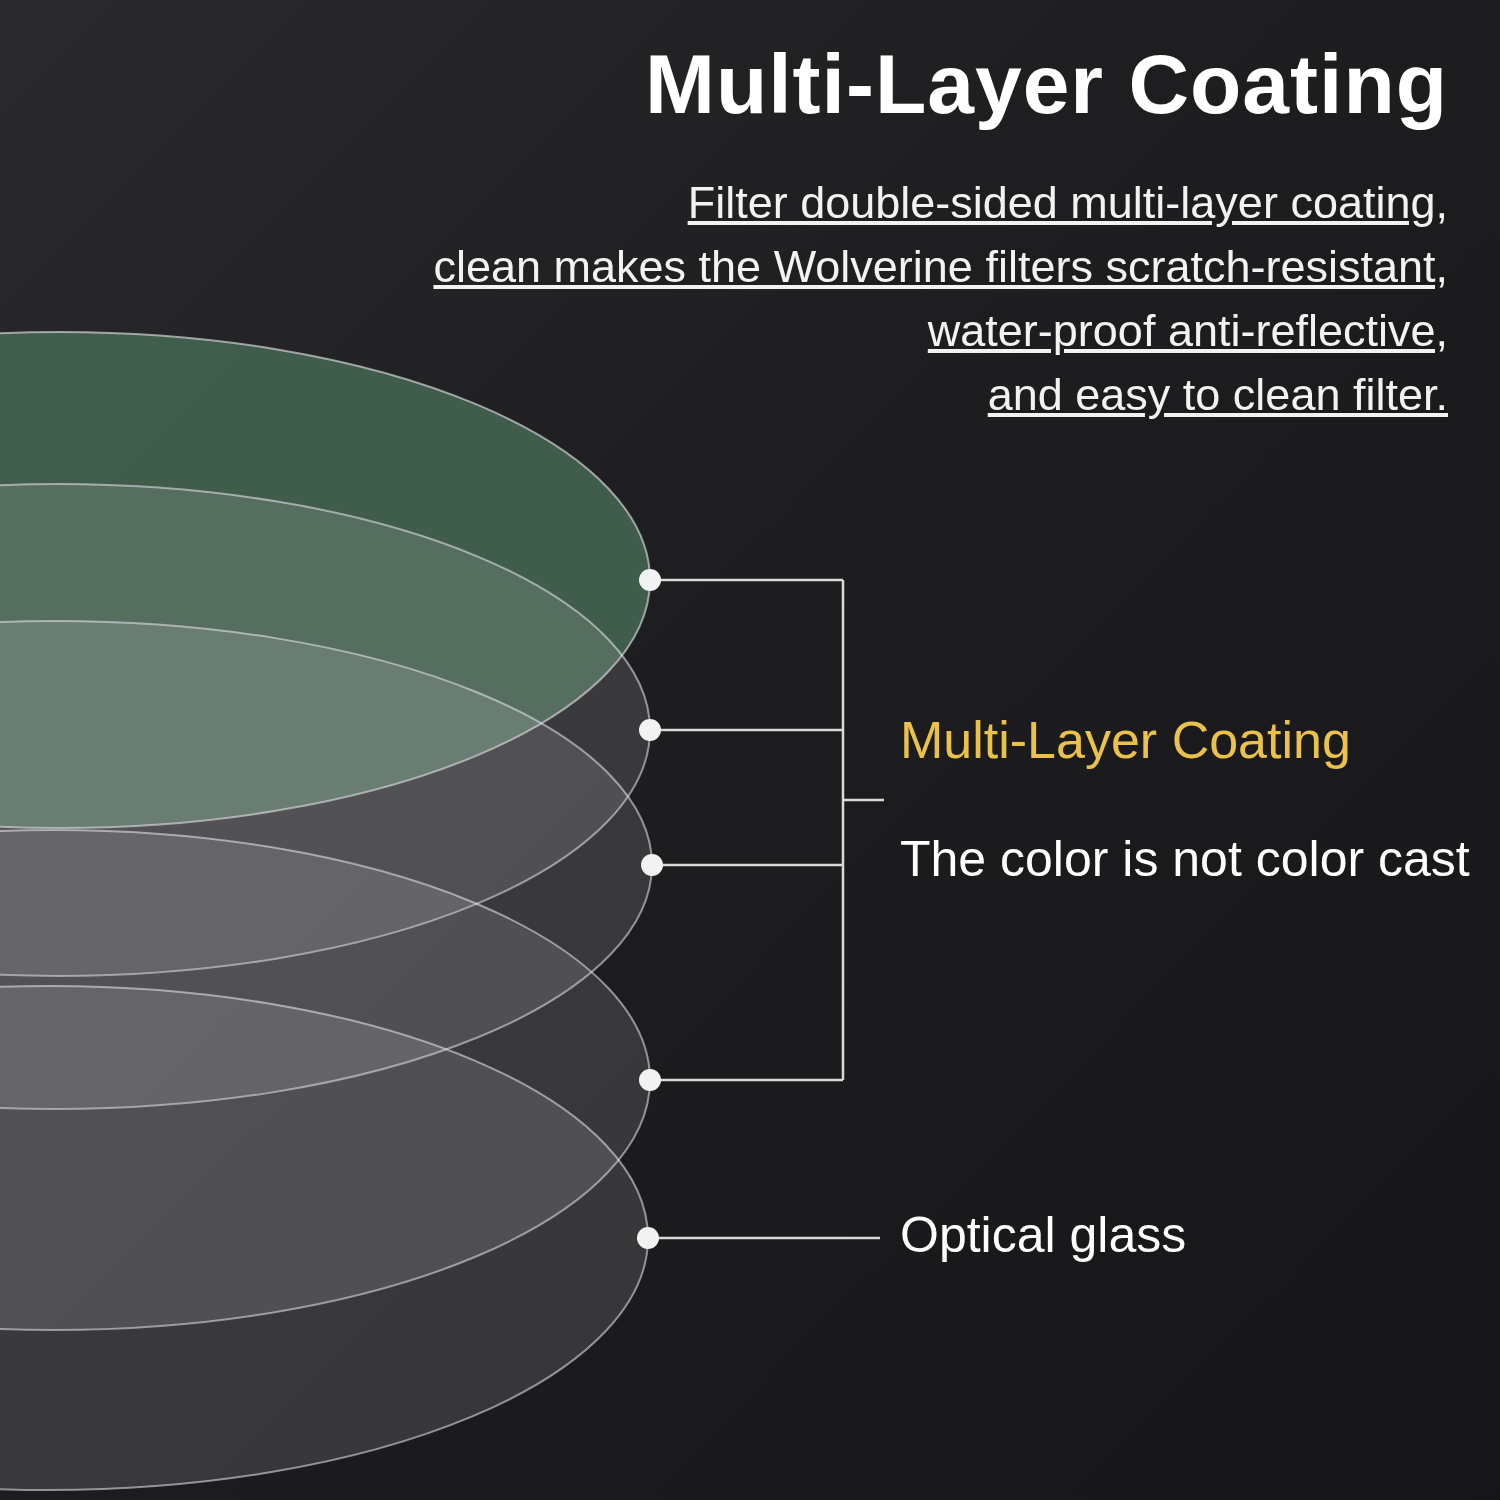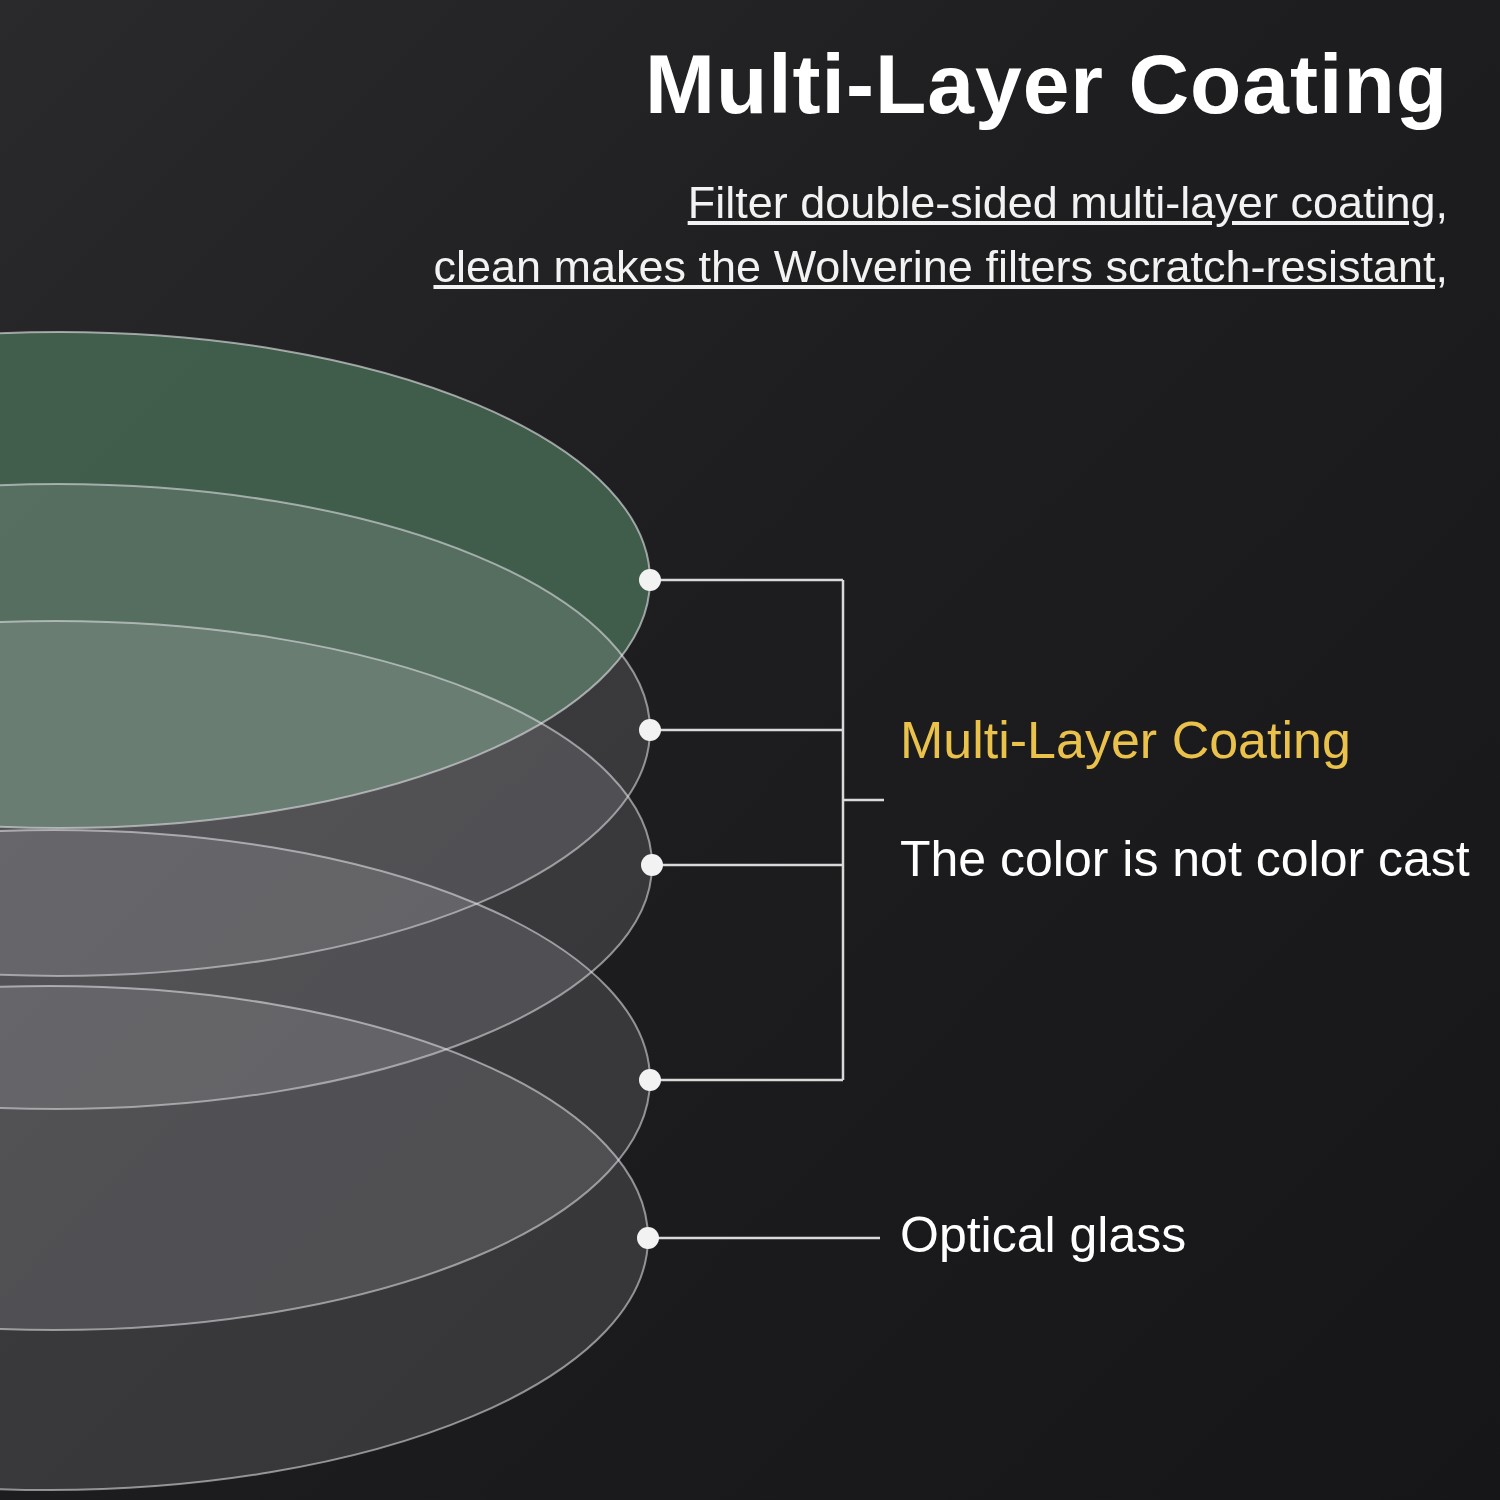--- a/index.html
+++ b/index.html
@@ -124,20 +124,22 @@
     <circle class="dot" cx="652" cy="865" r="11"></circle>
     <circle class="dot" cx="650" cy="1080" r="11"></circle>
     <circle class="dot" cx="648" cy="1238" r="11"></circle>
   </svg>
 
   <div class="header">
     <div class="title">Multi-Layer Coating</div>
     <div class="desc">
       <div>Filter double-sided multi-layer coating,</div>
       <div>clean makes the Wolverine filters scratch-resistant,</div>
+      <div>water-proof anti-reflective,</div>
+      <div>and easy to clean filter.</div>
     </div>
   </div>
 
   <div class="label label-coating">Multi-Layer Coating</div>
   <div class="label label-sub">The color is not color cast</div>
   <div class="label label-glass">Optical glass</div>
 
 </div>
 
 </body></html>

